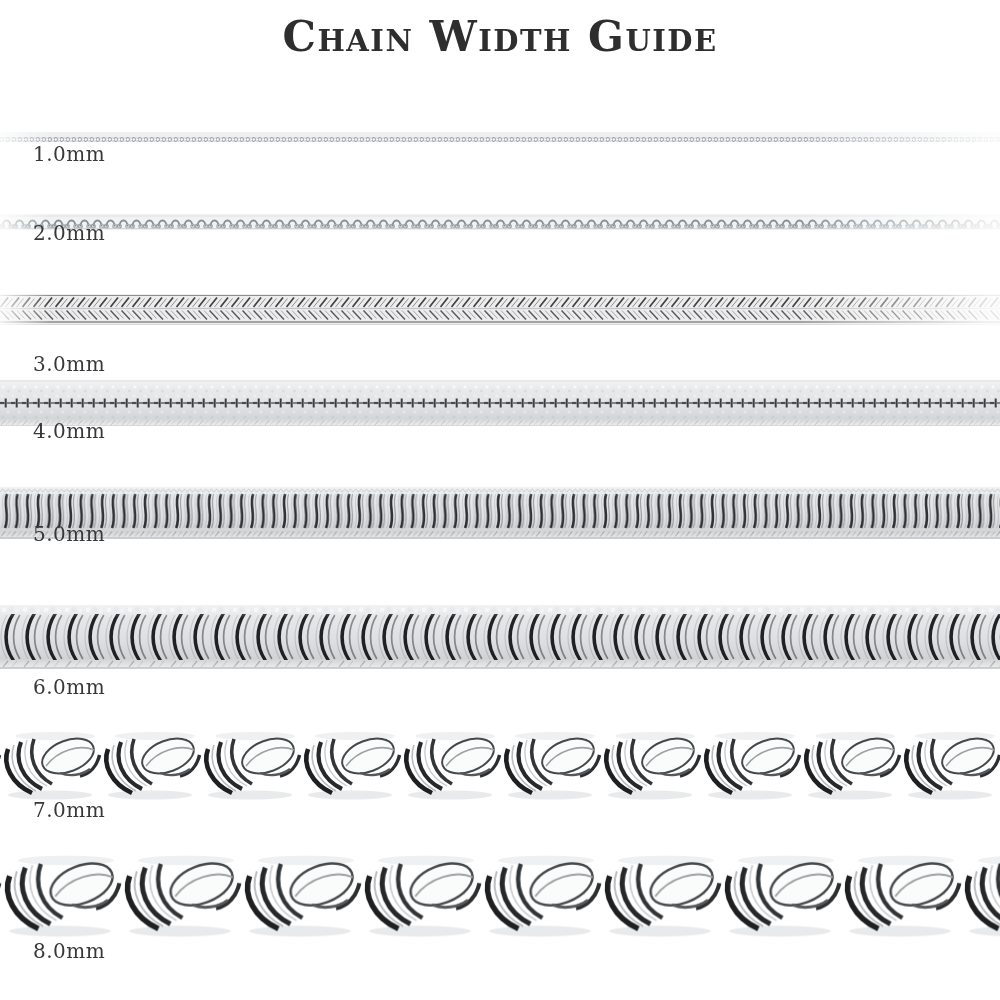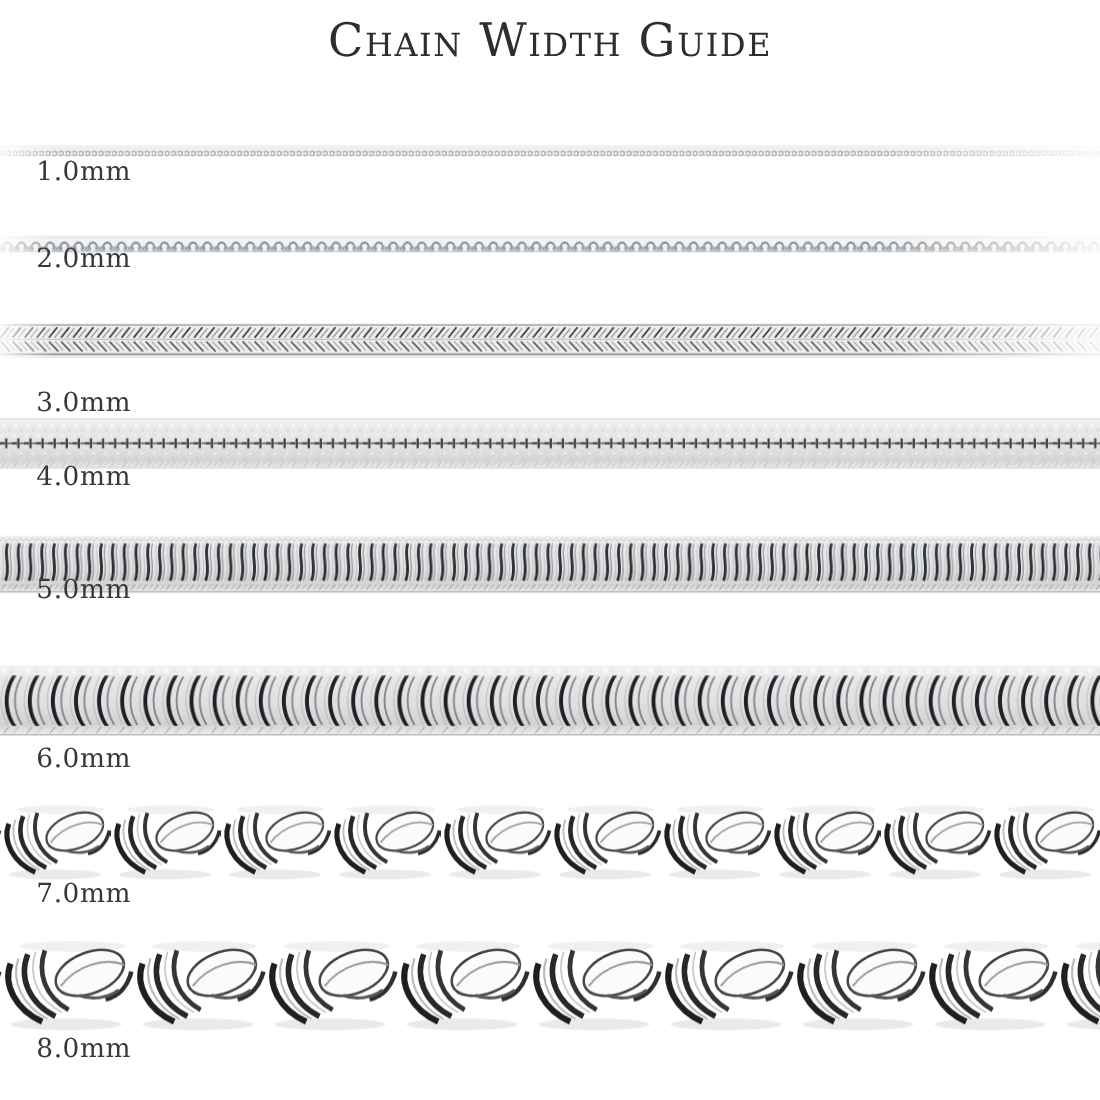--- a/index.html
+++ b/index.html
@@ -4,40 +4,40 @@
 <style>
   html,body{margin:0;padding:0;}
   body{
     width:1000px;height:1000px;position:relative;overflow:hidden;
     background:#ffffff;
     font-family:"DejaVu Serif","Liberation Serif",serif;
   }
   .title{
     position:absolute;top:12px;left:0;width:1000px;margin:0;
     text-align:center;
-    font-size:42px;font-weight:normal;
+    font-size:42px;font-weight:bold;
     font-variant:small-caps;letter-spacing:1.5px;
     color:#2e2e2e;
   }
   .chain{position:absolute;left:0;display:block;}
   .overlay{position:absolute;left:0;width:1000px;pointer-events:none;}
   .fade{
     background:linear-gradient(to right,
       rgba(255,255,255,0.85) 0%, rgba(255,255,255,0) 5%,
       rgba(255,255,255,0) 80%, rgba(255,255,255,0.85) 99%);
   }
   .shade{
     background:linear-gradient(to bottom,
       rgba(255,255,255,0.55) 0%, rgba(255,255,255,0) 22%,
       rgba(0,0,0,0.035) 55%, rgba(0,0,0,0.09) 82%,
       rgba(255,255,255,0.35) 97%);
   }
   .size-label{
     position:absolute;left:33px;
-    font-size:24px;line-height:1;color:#38383a;
+    font-size:20px;line-height:1;color:#38383a;
     letter-spacing:0.5px;
   }
 </style>
 </head>
 <body>
 
 <svg width="0" height="0" style="position:absolute" aria-hidden="true">
   <defs>
     <pattern id="p1" width="6" height="14" patternUnits="userSpaceOnUse">
       <rect width="6" height="14" fill="#ffffff"></rect>

